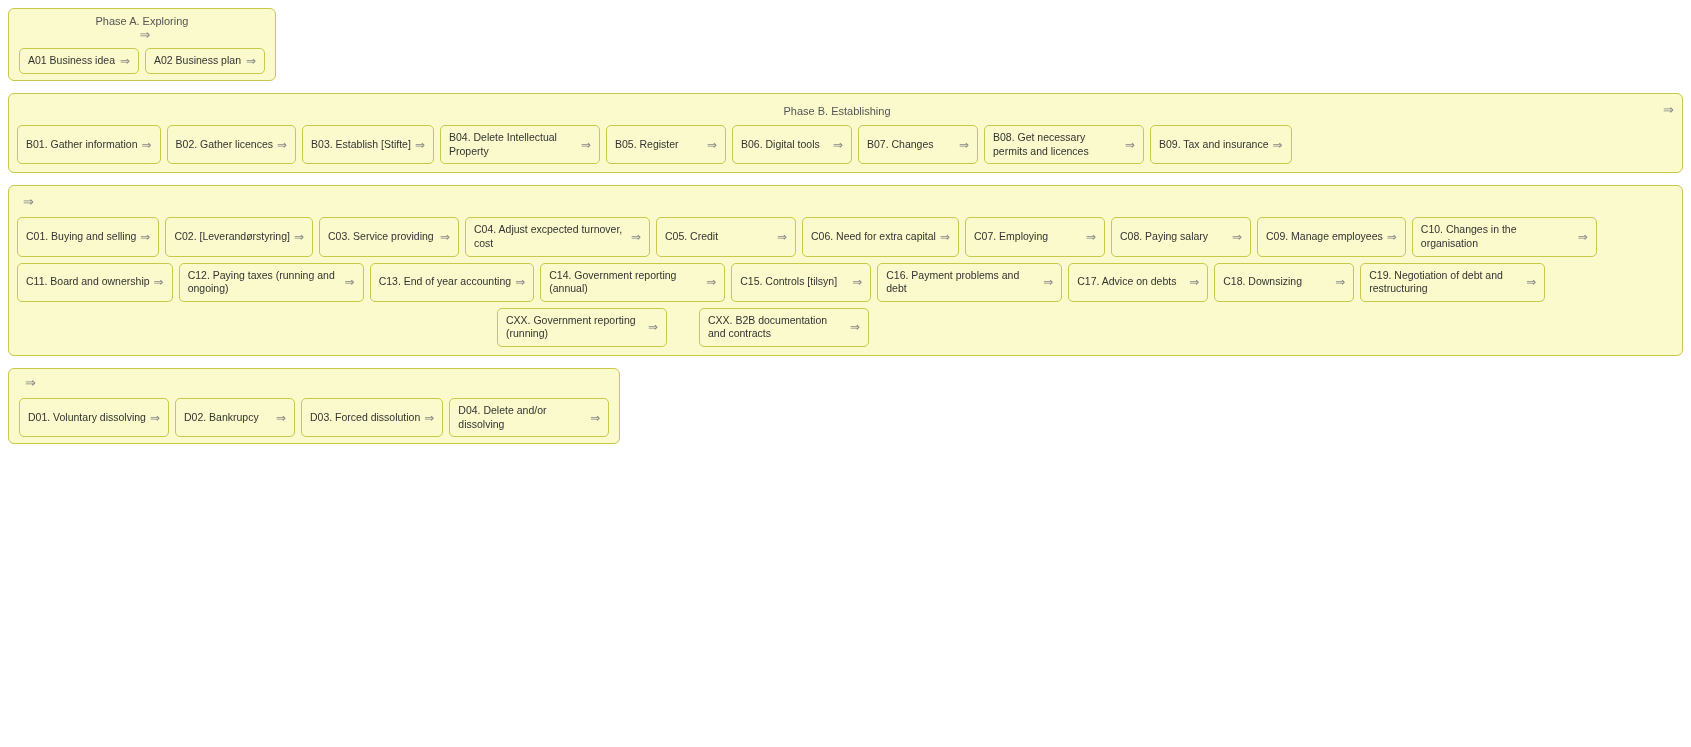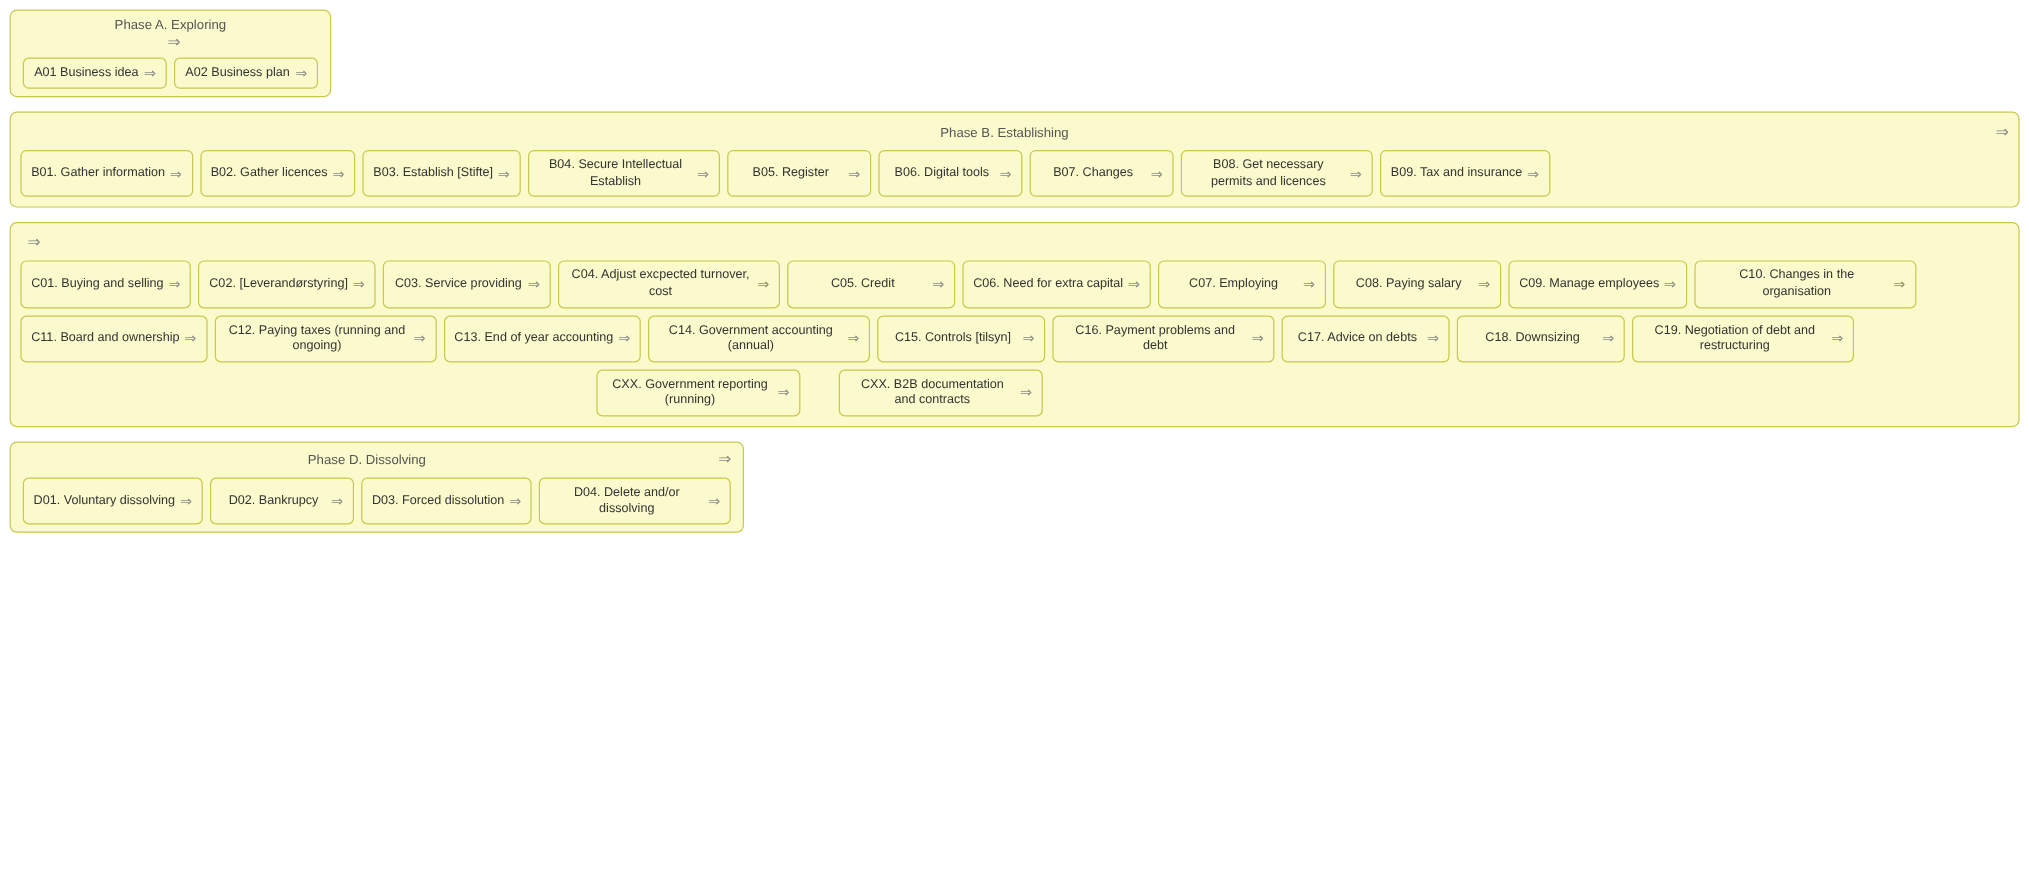--- a/index.html
+++ b/index.html
@@ -52,21 +52,21 @@
       justify-content: space-between;
       min-width: 120px;
       max-width: 160px;
       text-align: center;
       font-size: 10.5px;
       color: #333;
       cursor: pointer;
     }
     .node-box .node-label {
       flex: 1;
-      text-align: center;
+      text-align: left;
       line-height: 1.3;
     }
     .node-arrow {
       color: #888;
       margin-left: 4px;
       font-size: 12px;
       flex-shrink: 0;
     }
     
     .phase-a-wrapper {
@@ -143,21 +143,21 @@
     </div>
     <div class="node-box">
       <span class="node-label">B02. Gather licences</span>
       <span class="node-arrow">⇒</span>
     </div>
     <div class="node-box">
       <span class="node-label">B03. Establish [Stifte]</span>
       <span class="node-arrow">⇒</span>
     </div>
     <div class="node-box">
-      <span class="node-label">B04. Secure Intellectual Establish</span>
+      <span class="node-label">B04. Delete Intellectual Property</span>
       <span class="node-arrow">⇒</span>
     </div>
     <div class="node-box">
       <span class="node-label">B05. Register</span>
       <span class="node-arrow">⇒</span>
     </div>
     <div class="node-box">
       <span class="node-label">B06. Digital tools</span>
       <span class="node-arrow">⇒</span>
     </div>
@@ -232,21 +232,21 @@
     </div>
     <div class="node-box node-box-wide">
       <span class="node-label">C12. Paying taxes (running and ongoing)</span>
       <span class="node-arrow">⇒</span>
     </div>
     <div class="node-box node-box-wide">
       <span class="node-label">C13. End of year accounting</span>
       <span class="node-arrow">⇒</span>
     </div>
     <div class="node-box node-box-wide">
-      <span class="node-label">C14. Government accounting (annual)</span>
+      <span class="node-label">C14. Government reporting (annual)</span>
       <span class="node-arrow">⇒</span>
     </div>
     <div class="node-box node-box-wide">
       <span class="node-label">C15. Controls [tilsyn]</span>
       <span class="node-arrow">⇒</span>
     </div>
     <div class="node-box node-box-wide">
       <span class="node-label">C16. Payment problems and debt</span>
       <span class="node-arrow">⇒</span>
     </div>
@@ -272,21 +272,20 @@
     <div class="node-box node-box-cxx">
       <span class="node-label">CXX. B2B documentation and contracts</span>
       <span class="node-arrow">⇒</span>
     </div>
   </div>
 </div>
 
 
 <div class="phase-d-wrapper">
   <div class="phase-header">
-    <span class="phase-title">Phase D. Dissolving</span>
     <span class="arrow-icon">⇒</span>
   </div>
   <div class="nodes-row">
     <div class="node-box">
       <span class="node-label">D01. Voluntary dissolving</span>
       <span class="node-arrow">⇒</span>
     </div>
     <div class="node-box">
       <span class="node-label">D02. Bankrupcy</span>
       <span class="node-arrow">⇒</span>

